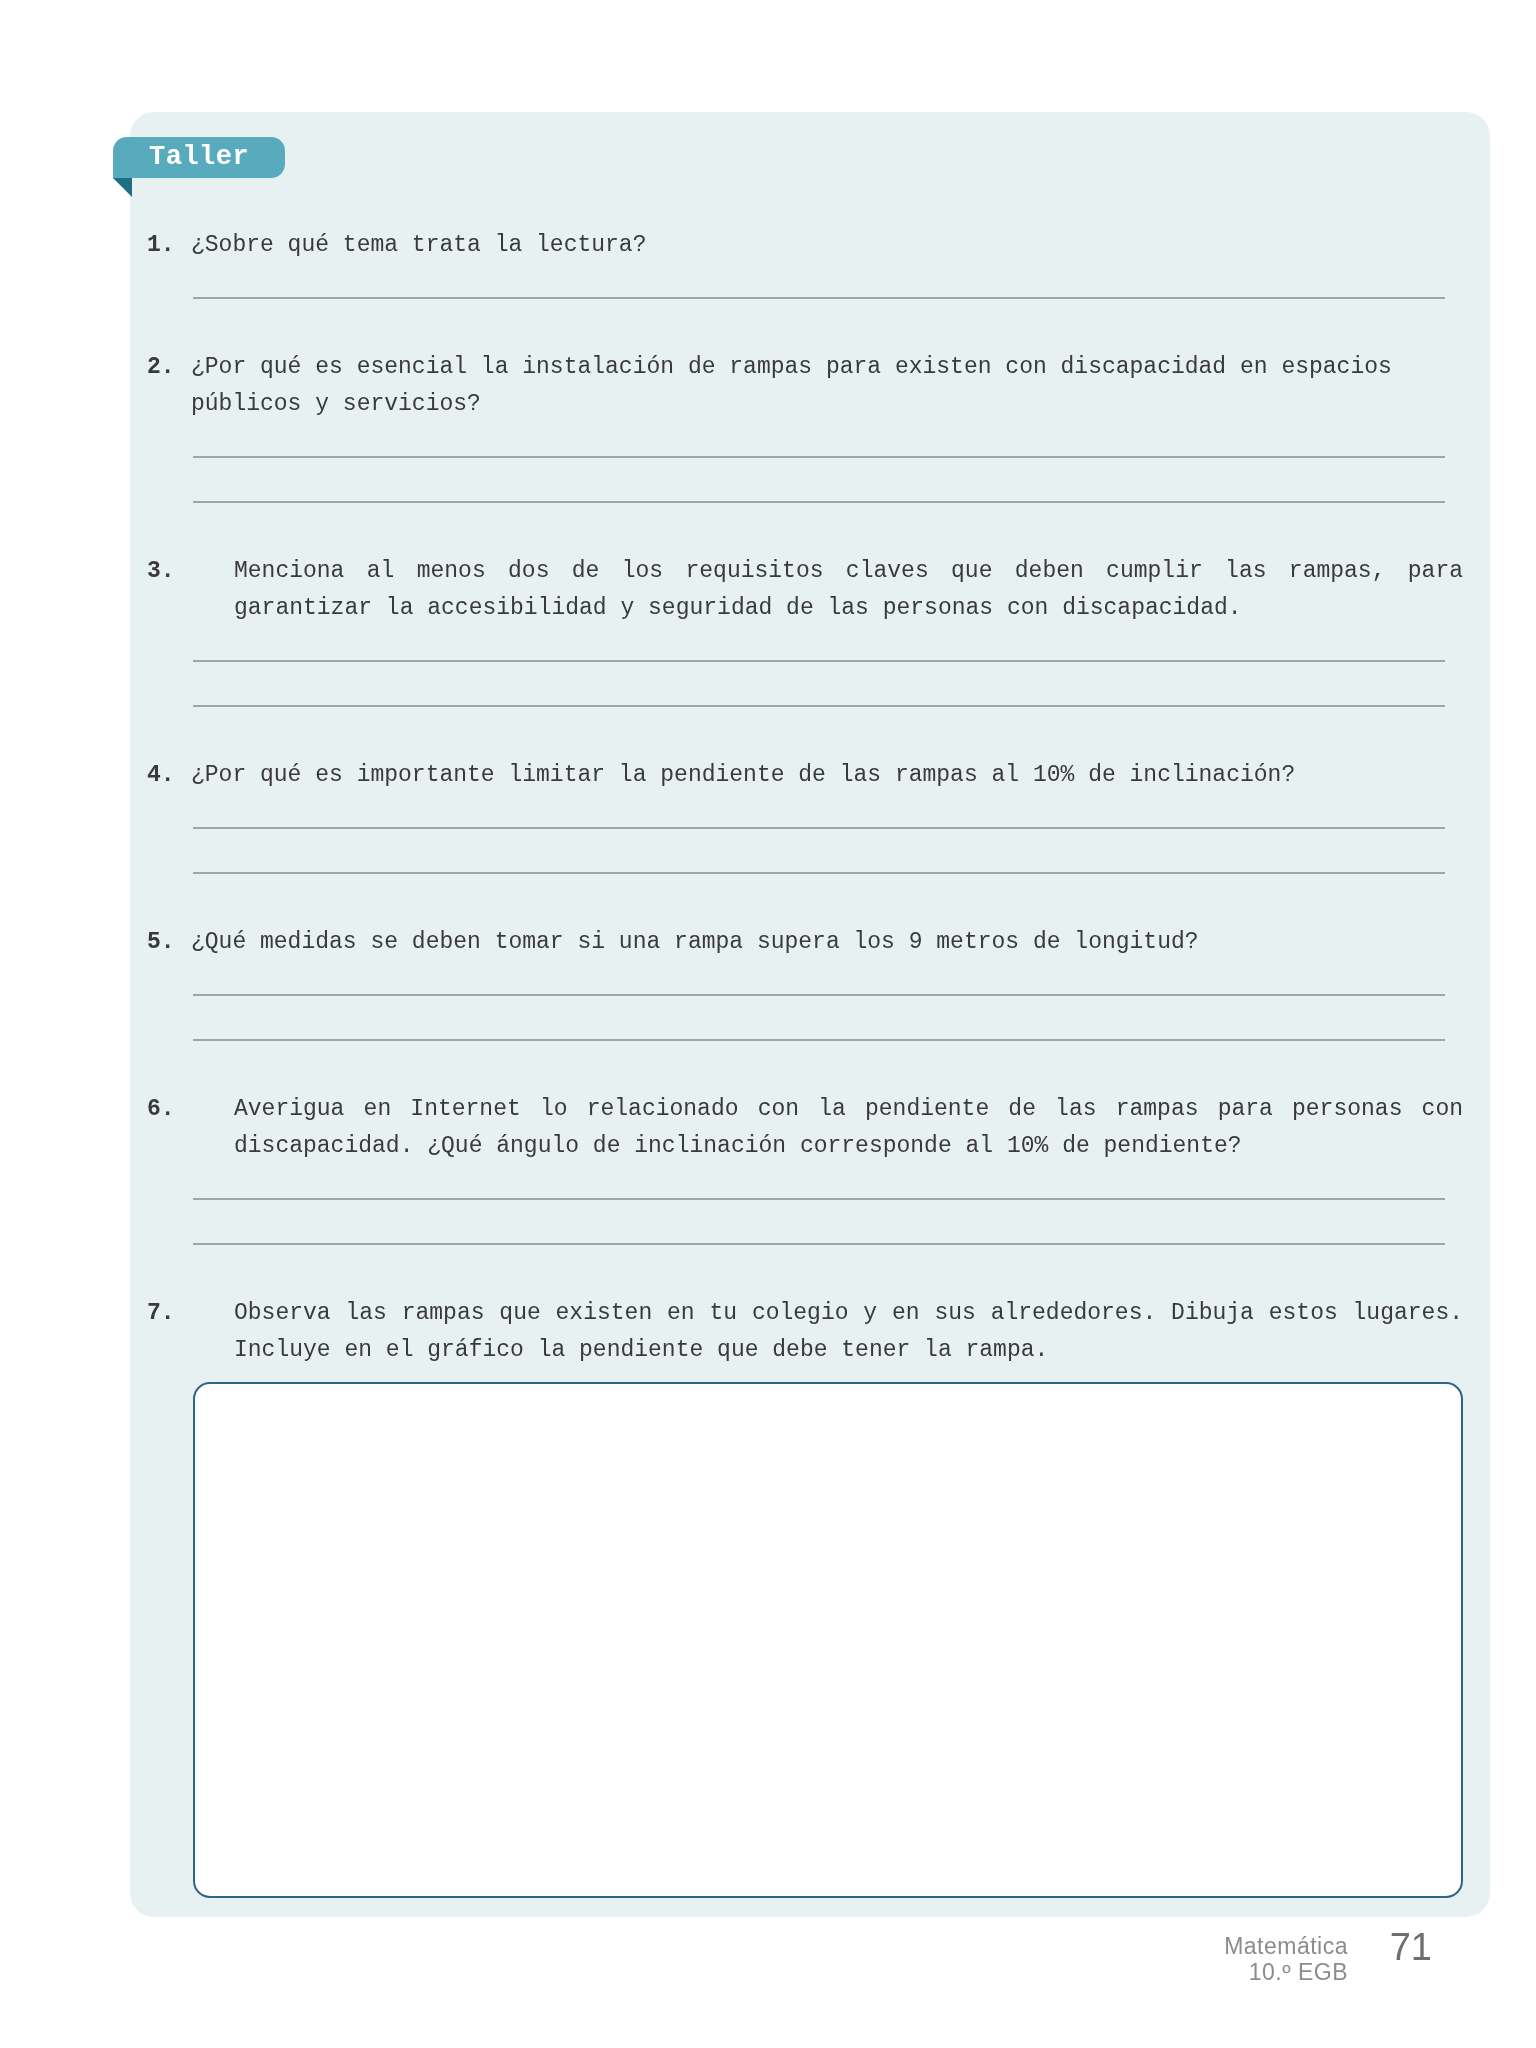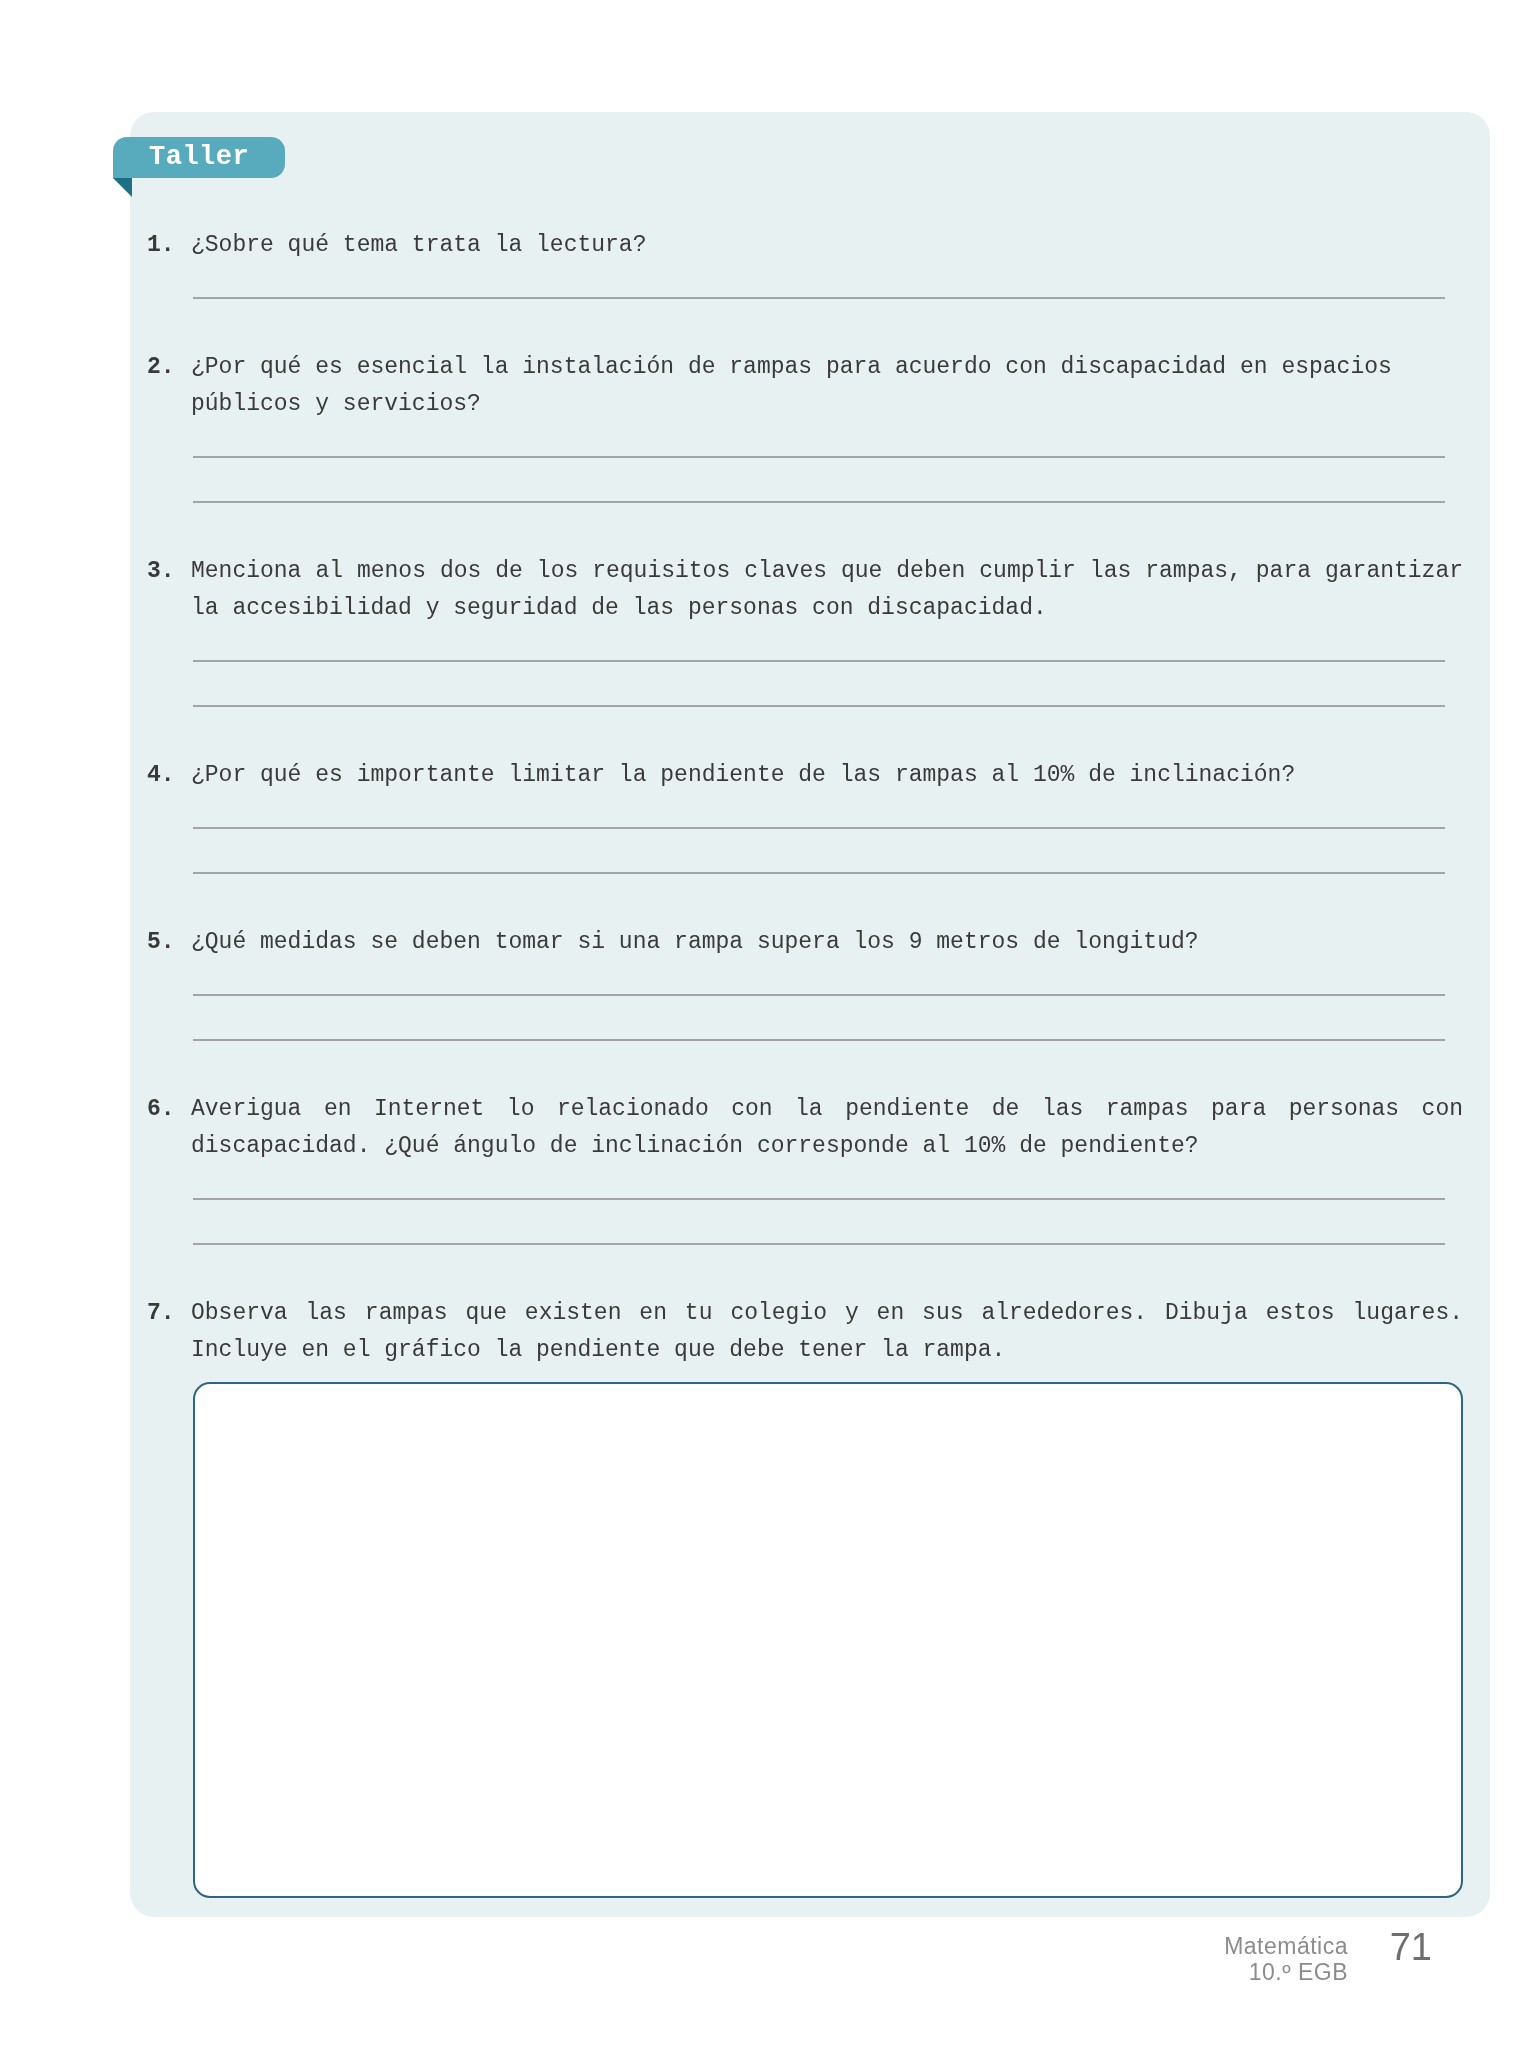--- a/index.html
+++ b/index.html
@@ -64,21 +64,21 @@
     font-size: 23px;
     line-height: 37px;
   }
   .question.q1 { margin-top: 22px; }
   .q-num {
     flex: none;
     width: 44px;
     font-weight: bold;
   }
   .q-text { flex: 1; }
-  .q-text.justify { text-align: justify; }
+  .q-text.justify { text-align: justify; margin-left: 43px; }
   .answer-line {
     border-top: 2px solid #a0a6a6;
     margin-left: 46px;
     margin-right: 18px;
     margin-top: 43px;
     height: 0;
   }
   .answer-line.first { margin-top: 33px; }
   .drawing-box {
     margin-left: 46px;
@@ -120,21 +120,21 @@
 
 
     <div class="question q1">
       <div class="q-num">1.</div>
       <div class="q-text">¿Sobre qué tema trata la lectura?</div>
     </div>
     <div class="answer-line first"></div>
 
     <div class="question">
       <div class="q-num">2.</div>
-      <div class="q-text">¿Por qué es esencial la instalación de rampas para acuerdo con discapacidad en espacios públicos y servicios?</div>
+      <div class="q-text">¿Por qué es esencial la instalación de rampas para existen con discapacidad en espacios públicos y servicios?</div>
     </div>
     <div class="answer-line first"></div>
     <div class="answer-line"></div>
 
     <div class="question">
       <div class="q-num">3.</div>
       <div class="q-text justify">Menciona al menos dos de los requisitos claves que deben cumplir las rampas, para garantizar la accesibilidad y seguridad de las personas con discapacidad.</div>
     </div>
     <div class="answer-line first"></div>
     <div class="answer-line"></div>

